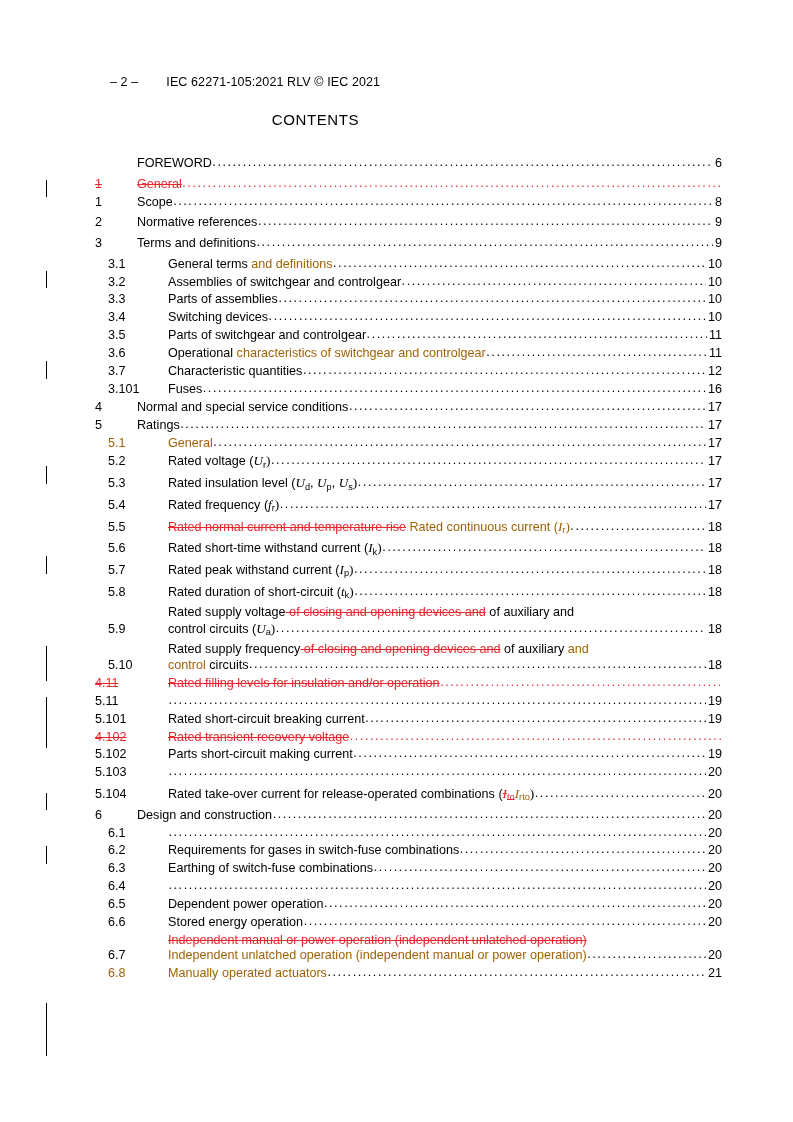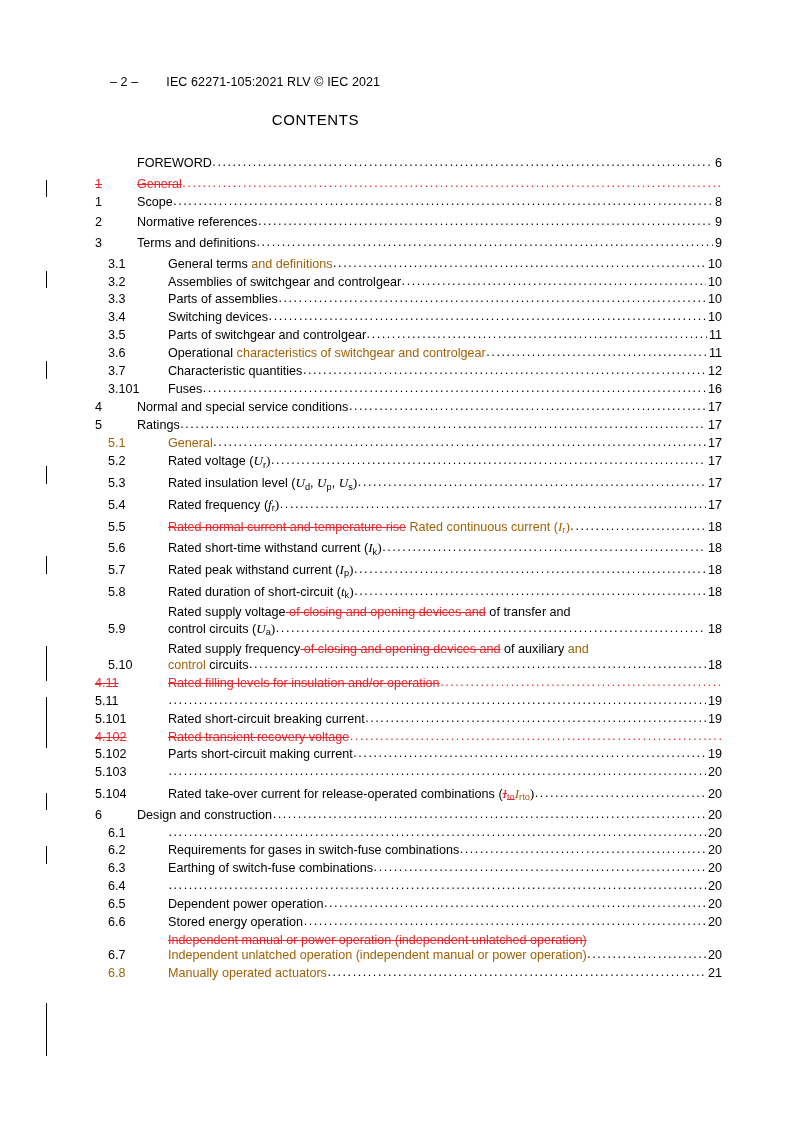--- a/index.html
+++ b/index.html
@@ -432,21 +432,21 @@
         <span class="dots">................................................................................................................................</span>
         <span class="pg">18</span>
       </div>
     </div>
   </div>
 
   <div class="toc-row lvl1">
     <div class="num n1">5.9</div>
     <div class="txtwrap">
       <div class="contline">
-        <span><span>Rated supply voltage</span><span class="del"> of closing and opening devices and</span><span> of transfer and</span></span>
+        <span><span>Rated supply voltage</span><span class="del"> of closing and opening devices and</span><span> of auxiliary and</span></span>
       </div>
       <div class="leadline">
         <span class="leadtext nowrap"><span>control circuits (</span><span class="var"><span>U</span><sub>a</sub></span><span class="paren">)</span></span>
         <span class="dots">................................................................................................................................</span>
         <span class="pg">18</span>
       </div>
     </div>
   </div>
 
   <div class="toc-row lvl1 tight">

